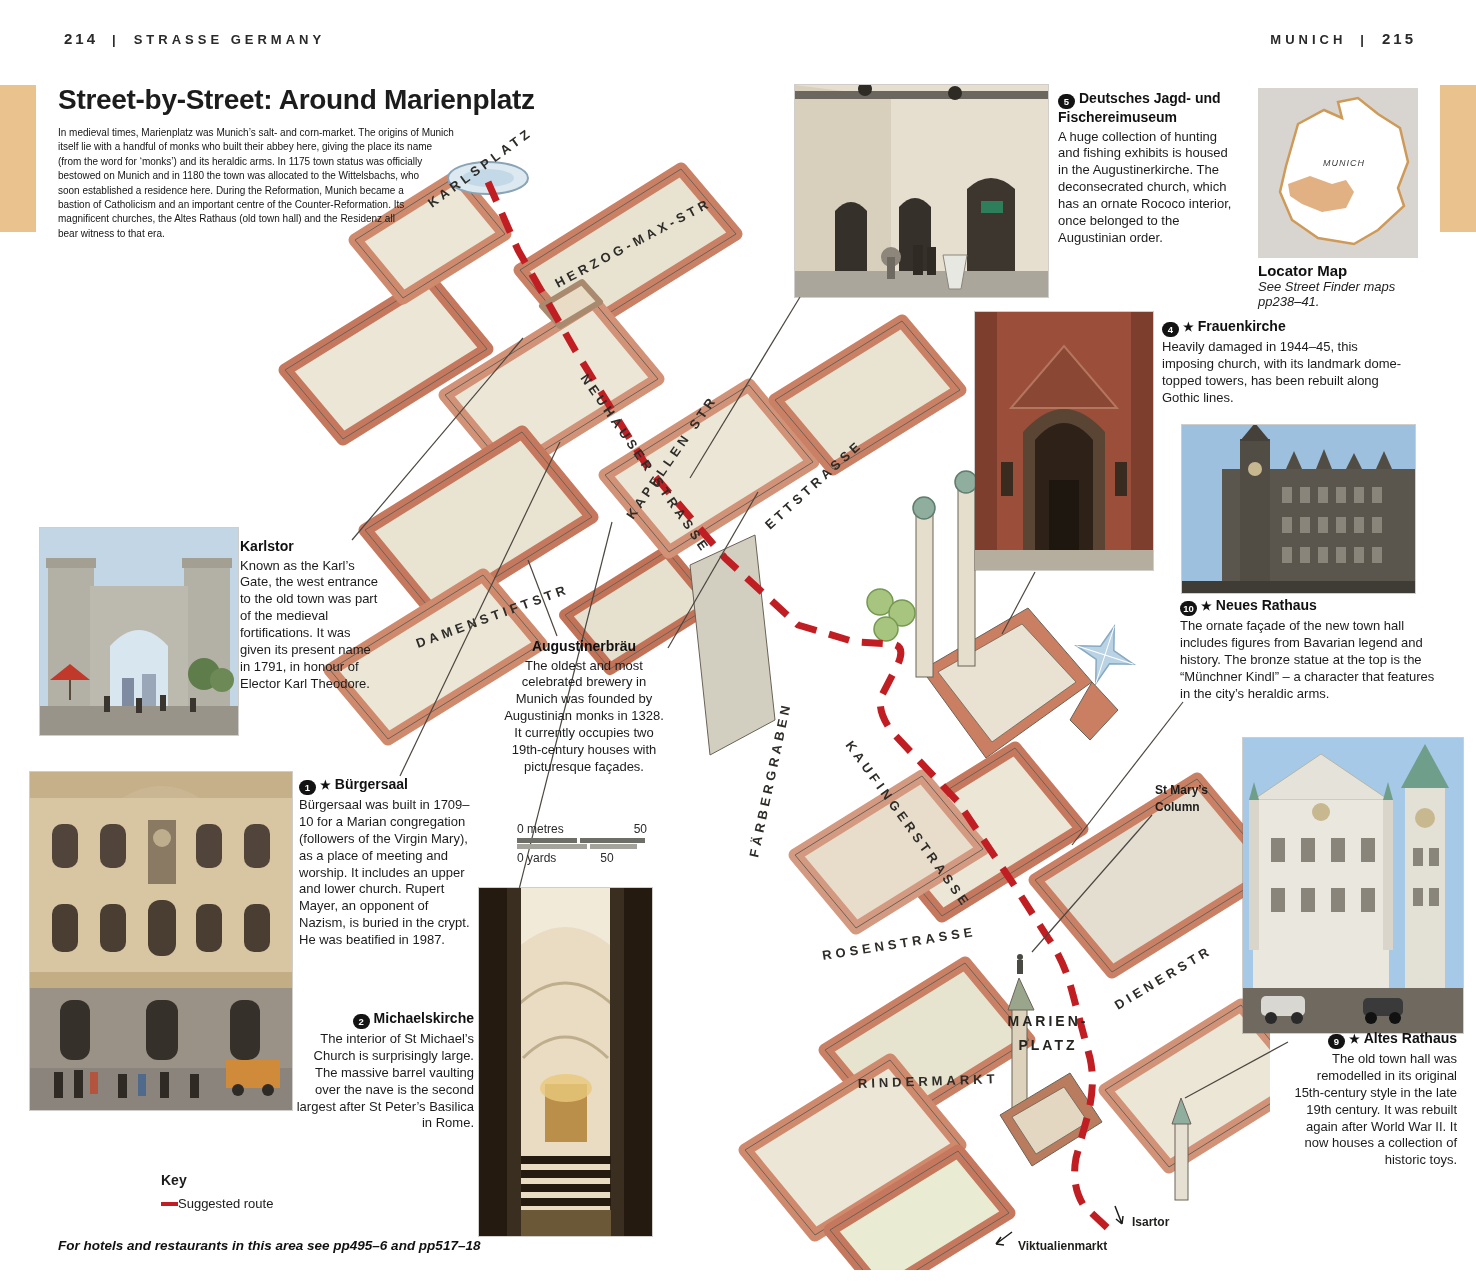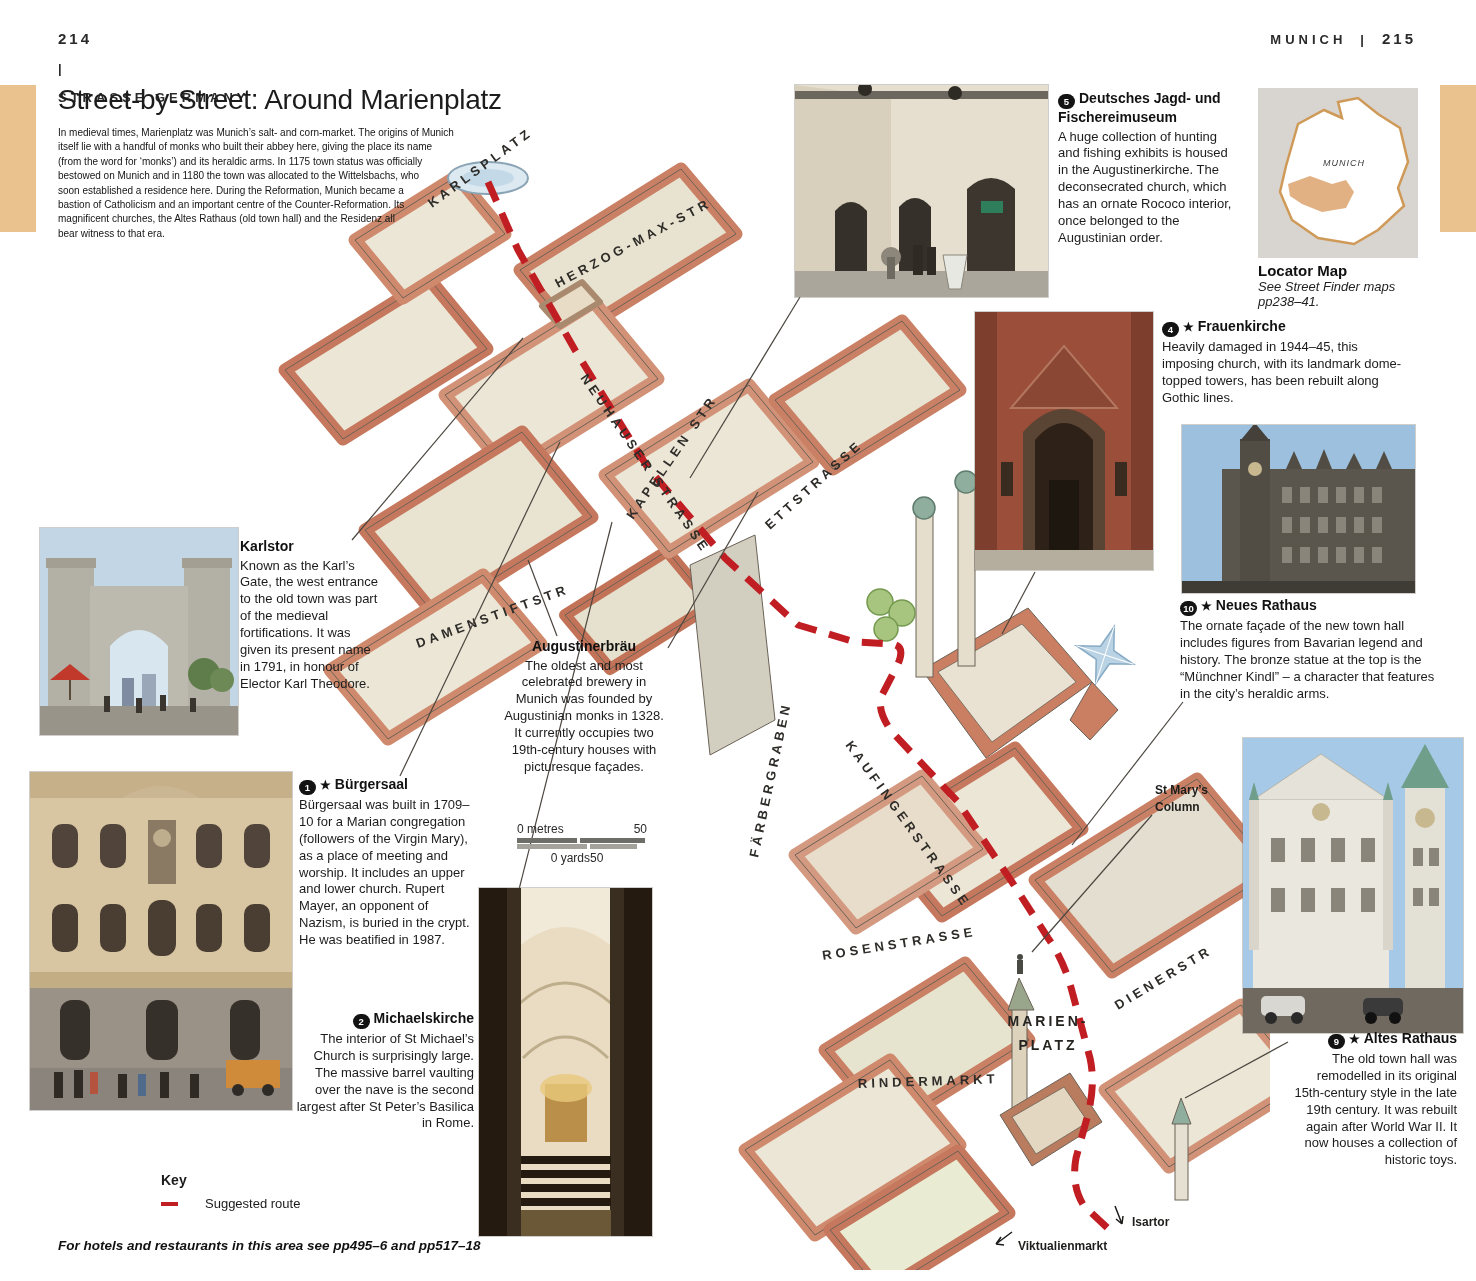--- a/index.html
+++ b/index.html
@@ -2,59 +2,59 @@
 <html><head>
 <meta charset="utf-8">
 <style>
   html,body{margin:0;padding:0;background:#ffffff;}
   body{font-family:"Liberation Sans",sans-serif;color:#1b1b1b;}
   .page{position:relative;width:1476px;height:1281px;background:#ffffff;overflow:hidden;}
   .tab{position:absolute;width:36px;height:147px;top:85px;background:#eac28e;}
   .runhead{position:absolute;top:30px;font-size:13px;font-weight:bold;letter-spacing:4px;color:#2a2a2a;display:flex;gap:14px;align-items:baseline;}
   .runhead .pnum{font-size:15px;letter-spacing:3px;}
   .runhead .sep{font-weight:bold;}
-  .title{position:absolute;left:58px;top:84px;font-size:28px;font-weight:normal;color:#1c1c1c;letter-spacing:-0.3px;}
+  .title{position:absolute;left:58px;top:84px;font-size:28px;font-weight:bold;color:#1c1c1c;letter-spacing:-0.3px;}
   .intro{position:absolute;left:58px;top:126px;width:472px;font-size:10px;line-height:1.44;color:#141414;z-index:6;}
   .intro-spacer{float:right;width:300px;height:345px;shape-outside:polygon(80% 0%,100% 0%,100% 100%,0% 100%);}
   .callout{position:absolute;z-index:6;}
   .co-title{font-size:14px;font-weight:bold;color:#111;margin-bottom:2px;line-height:1.25;}
   .co-body{font-size:13px;line-height:1.3;color:#1c1c1c;}
   .badge{display:inline-block;min-width:15px;height:15px;padding:0 1px;border-radius:9px;background:#131313;color:#fff;font-size:9.5px;font-weight:bold;text-align:center;line-height:15px;vertical-align:-2px;margin-right:4px;}
   .star{font-size:12px;margin-right:4px;vertical-align:0px;}
   .photo{position:absolute;z-index:5;box-shadow:0 0 0 1px rgba(120,115,105,.35);}
   .photo svg{display:block;}
   .caption-title{font-size:15px;font-weight:bold;color:#111;}
   .caption-sub{font-size:13px;font-style:italic;color:#222;}
   .map-layer{position:absolute;left:270px;top:110px;z-index:1;}
   .leader-layer{position:absolute;left:0;top:0;z-index:4;pointer-events:none;}
   .map-street{font:700 13px "Liberation Sans",sans-serif;letter-spacing:4px;fill:#2e2c28;}
   .map-place{font:700 14px "Liberation Sans",sans-serif;letter-spacing:3px;fill:#262420;text-anchor:middle;}
   .map-small{font:600 12px "Liberation Sans",sans-serif;fill:#1d1d1b;letter-spacing:0px;}
   .scalebar{position:absolute;left:517px;top:822px;width:130px;z-index:6;font-size:12px;color:#2a2a2a;}
   .sb-row{display:flex;justify-content:space-between;}
   .sb-bar1{width:128px;height:5px;margin:2px 0 1px 0;background:linear-gradient(90deg,#6e6e68 0 60px,#ffffff 60px 63px,#6e6e68 63px 100%);}
   .sb-bar2{width:120px;height:5px;margin:0 0 2px 0;background:linear-gradient(90deg,#a3a39c 0 70px,#ffffff 70px 73px,#a3a39c 73px 100%);}
-  .sb-row2{display:flex;justify-content:center;width:120px;}
+  .sb-row2{display:flex;justify-content:flex-start;width:120px;gap:44px;}
   .key{position:absolute;left:161px;top:1172px;z-index:6;}
   .key-title{font-size:14px;font-weight:bold;margin-bottom:8px;}
-  .key-row{display:flex;align-items:center;gap:27px;font-size:13px;}
+  .key-row{display:flex;align-items:center;gap:0;font-size:13px;}
   .key-dash{width:17px;height:4px;background:#c01e22;}
   .footer{position:absolute;left:58px;top:1238px;font-size:13.5px;font-weight:bold;font-style:italic;color:#111;z-index:6;}
   .tr{text-align:right;}
   .tc{text-align:center;}
 </style>
 </head>
 <body>
 
 <div class="page">
 
   <div class="tab" style="left:0;"></div>
   <div class="tab" style="left:1440px;"></div>
 
-  <div class="runhead" style="left:58px;flex-direction:column;">
+  <div class="runhead" style="left:64px;">
     <span class="pnum">214</span>
     <span class="sep">|</span>
     <span>STRASSE GERMANY</span>
   </div>
   <div class="runhead" style="right:60px;">
     <span>MUNICH</span>
     <span class="sep">|</span>
     <span class="pnum">215</span>
   </div>
 

